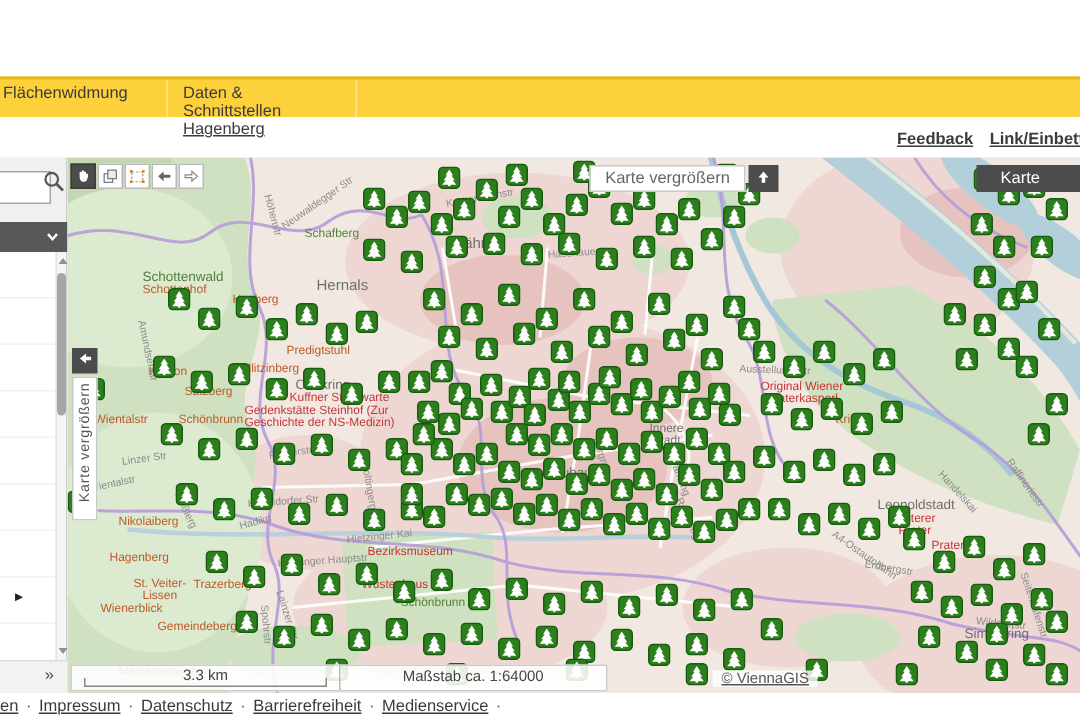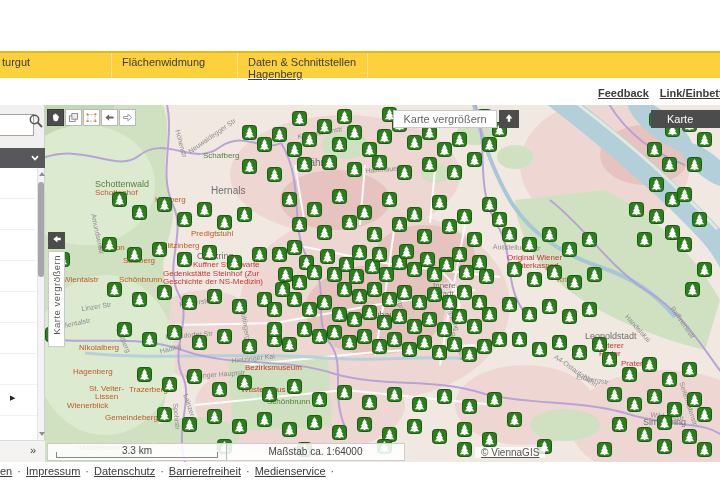--- a/index.html
+++ b/index.html
@@ -85,21 +85,20 @@
 
   
   .footer{position:absolute;left:0;top:462px;width:720px;height:18px;background:#fff;display:flex;
           align-items:center;font-size:11px;white-space:nowrap;overflow:hidden}
   .footer .sep{margin:0 5px;color:#555}
 </style>
 </head>
 <body>
 
 <div class="navbar">
-    <div class="nav-item"><span>turgut</span></div>
     <div class="nav-item"><span>Flächenwidmung</span></div>
     <div class="nav-item"><span>Daten &amp; Schnittstellen</span><span class="nav-sub">Hagenberg</span></div>
   </div>
 
 <div class="quicklinks"><a>Feedback</a><a>Link/Einbetten</a></div>
 
 <div class="sidebar">
   <input class="search-input" value="" style="">
   <button class="search-btn">
     <svg width="16" height="16" viewBox="0 0 16 16">

